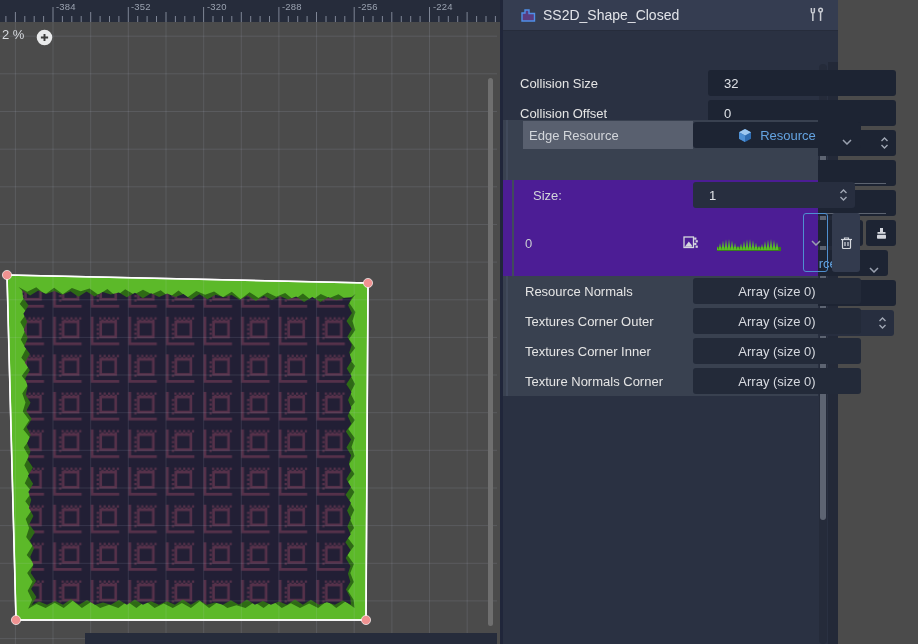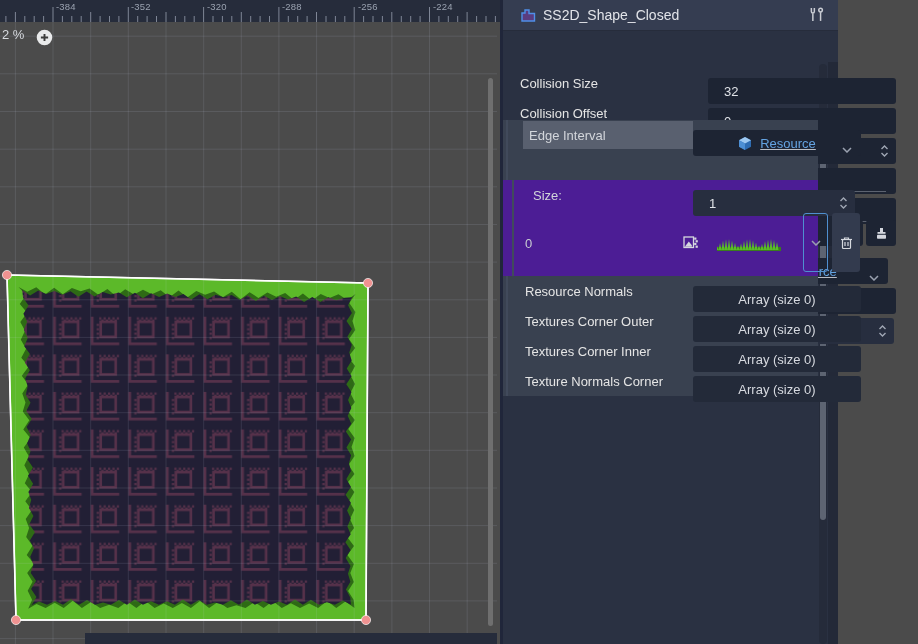--- a/index.html
+++ b/index.html
@@ -28,27 +28,27 @@
   #right-strip{position:absolute;right:0;top:62px;bottom:0;width:10px;background:#232938;}
   #insp-scroll-track{position:absolute;right:11px;top:64px;bottom:0;width:8px;background:#252b3a;border-radius:4px;}
   #insp-scroll-thumb{position:absolute;right:12px;top:120px;width:6px;height:400px;background:#5d6472;border-radius:3px;}
 
   #rows{position:absolute;left:0;top:60px;right:20px;bottom:0;}
   .row{position:absolute;left:0;right:0;height:30px;}
   .lbl{position:absolute;left:17px;top:50%;transform:translateY(-50%);color:#e5e5e5;white-space:nowrap;
     overflow:hidden;max-width:180px;}
   .seclbl{position:absolute;top:1px;bottom:1px;background:#59606f;display:flex;align-items:center;}
   .seclbl span{margin-left:6px;color:#d3d6db;white-space:nowrap;overflow:hidden;}
-  .vbox{position:absolute;top:10px;height:26px;background:#1d2433;border-radius:3px;display:flex;
+  .vbox{position:absolute;top:2px;height:26px;background:#1d2433;border-radius:3px;display:flex;
     align-items:center;box-sizing:border-box;}
   .num{color:#dfe2e7;padding-left:16px;}
   .spin{position:absolute;right:7px;top:6px;}
   .slider-line{position:absolute;left:8px;right:10px;bottom:2px;height:1px;background:#5c6370;}
   .grabber{position:absolute;bottom:1px;width:7px;height:3px;background:#c9cdd4;}
-  .res-inline{display:flex;align-items:flex-start;width:100%;justify-content:center;position:relative;text-decoration:underline;}
+  .res-inline{display:flex;align-items:flex-start;width:100%;justify-content:center;position:relative;}
   .res-text{color:#64a3e1;margin-left:8px;}
   .res-chev{position:absolute;right:9px;top:11px;}
   .arr-blue{color:#64a3e1;width:100%;text-align:center;}
   .arr-white{color:#d7dae0;width:100%;text-align:center;}
   .darkbox{position:absolute;left:0;right:0;background:#4c1d95;}
   .darkbox::before{content:"";position:absolute;left:5px;top:0;bottom:0;width:2px;background:#414a5b;}
   #subsec2{position:absolute;left:0;right:0;top:60px;height:276px;background:#394150;}
   #subsec2::before{content:"";position:absolute;left:3px;top:0;bottom:0;width:2px;background:#414a5b;}
   #containerB::before{left:9px;}
   .btn{background:#1d2433;border-radius:3px;position:absolute;display:flex;align-items:center;
@@ -256,21 +256,21 @@
               </svg>
             </div>
           </div>
         </div>
       </div>
 
       <div id="subsec2">
 
         <div class="row" style="top:0">
           <div class="seclbl" style="left:20px;width:170px">
-            <span>Edge Interval</span>
+            <span>Edge Resource</span>
           </div>
           <div class="vbox" style="left:190px;width:168px">
             <div class="res-inline">
               <svg width="14" height="15" viewBox="0 0 14 15">
                 <path d="M7 1 L13 4.2 V10.8 L7 14 L1 10.8 V4.2 Z" fill="#2e6cb2"></path>
                 <path d="M7 1 L13 4.2 L7 7.4 L1 4.2 Z" fill="#9dc8f1"></path>
                 <path d="M1 4.2 L7 7.4 V14 L1 10.8 Z" fill="#4d8fd4"></path>
               </svg>
               <span class="res-text">Resource</span>
               <svg class="res-chev" width="10" height="6" viewBox="0 0 10 6">

